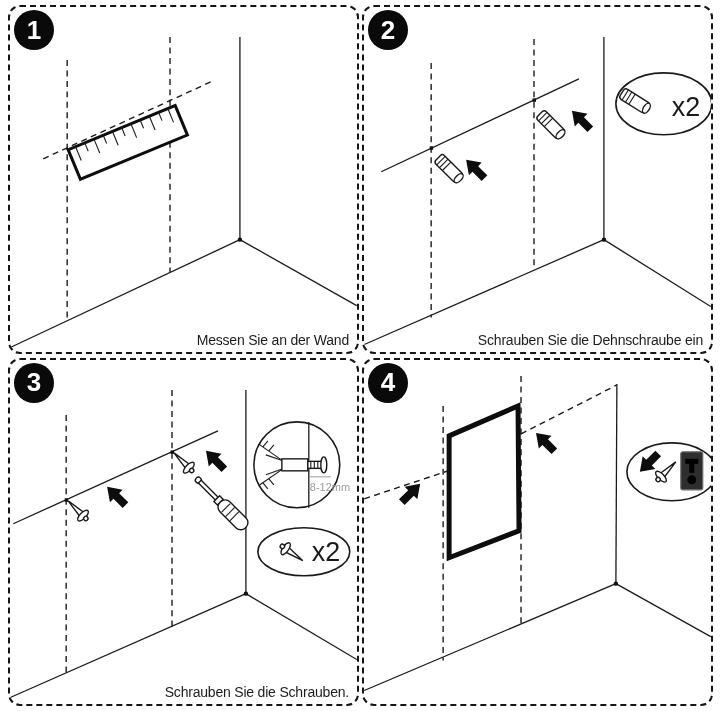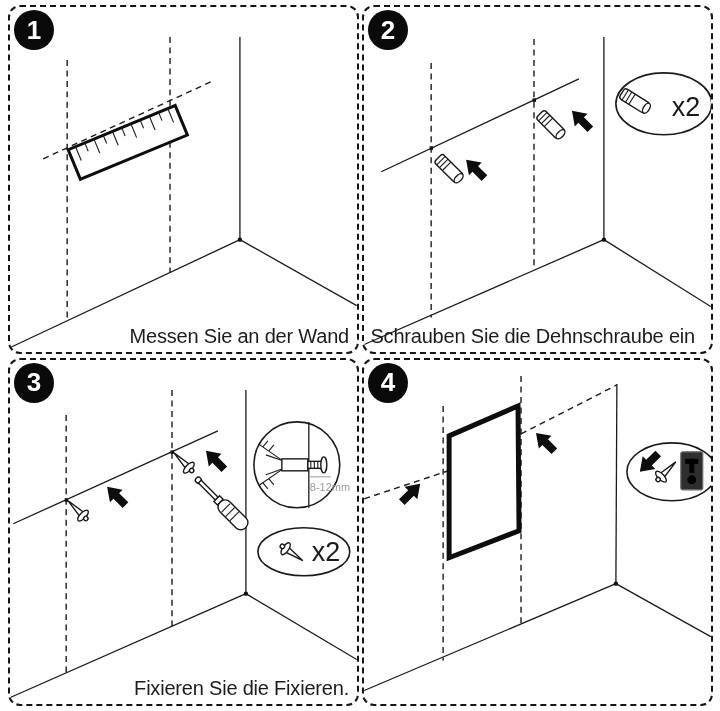--- a/index.html
+++ b/index.html
@@ -42,27 +42,27 @@
     align-items: center;
     justify-content: center;
     font-size: 26px;
     font-weight: 600;
     z-index: 3;
   }
   .caption {
     position: absolute;
     bottom: 4px;
     white-space: nowrap;
-    font-size: 20px;
+    font-size: 14px;
     color: #1c1c1c;
     letter-spacing: -0.2px;
     z-index: 2;
   }
   .cap-right  { right: 8px; }
-  .cap-flush  { right: 16px; }
+  .cap-flush  { right: 8px; }
 
   
   .wall   { stroke: #1a1a1a; stroke-width: 1.3; fill: none; }
   .dash   { stroke: #1a1a1a; stroke-width: 1.4; fill: none; stroke-dasharray: 6 4.5; }
   .thick  { stroke: #0d0d0d; stroke-width: 5;   fill: #ffffff; }
   .tool   { stroke: #1a1a1a; stroke-width: 1.4; fill: #ffffff; }
   .toolfine { stroke: #1a1a1a; stroke-width: 1.1; fill: none; }
   .arrow  { fill: #0d0d0d; stroke: none; }
   .mark   { fill: #111111; }
   .oval   { stroke: #1a1a1a; stroke-width: 1.6; fill: #ffffff; }
@@ -240,21 +240,21 @@
         <ellipse class="oval" cx="294" cy="192" rx="46" ry="24" stroke-width="1.5"></ellipse>
         <g transform="translate(293,201) rotate(215)">
           <polygon class="tool" points="0,0 19,-2.8 19,2.8" stroke-width="1.1"></polygon>
           <ellipse class="tool" cx="21" cy="0" rx="3" ry="7" stroke-width="1.2"></ellipse>
           <circle class="tool" cx="25" cy="0" r="2.2" stroke-width="1"></circle>
         </g>
         <text class="x2" x="302" y="201">x2</text>
       </g>
     </svg>
 
-    <div class="caption cap-right">Fixieren Sie die Fixieren.</div>
+    <div class="caption cap-right">Schrauben Sie die Schrauben.</div>
   </section>
 
   <section class="panel">
     <div class="badge">4</div>
 
     <svg viewBox="0 0 347 345">
       <g>
         <line class="dash" x1="79" y1="46" x2="79" y2="301"></line>
         <line class="dash" x1="157" y1="16" x2="157" y2="266"></line>
         <line class="wall" x1="253" y1="24" x2="252" y2="224"></line>

